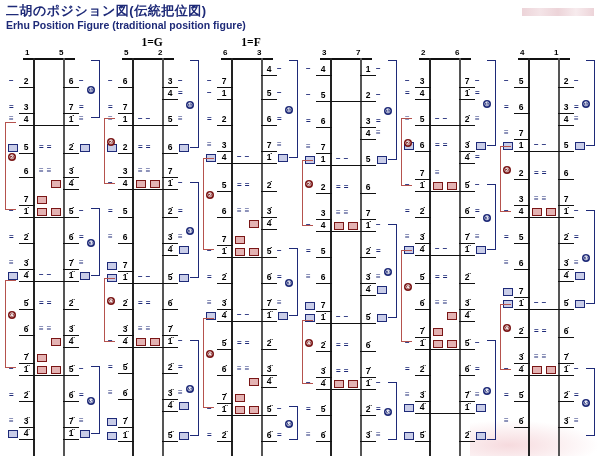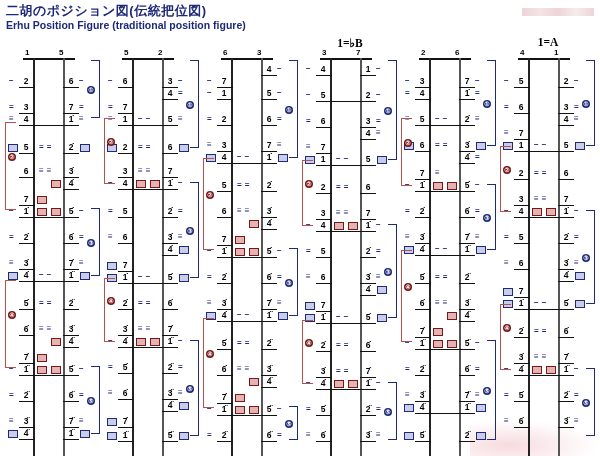--- a/index.html
+++ b/index.html
@@ -154,20 +154,21 @@
       <div class="bracket red" style="left: 0px; top: 86px; width: 10px; height: 86px;"></div>
       <div class="pos red" style="left: 3px; top: 117px;">②</div>
       <div class="bracket" style="left: 86px; top: 172px; width: 8px; height: 66px;"></div>
       <div class="pos" style="left: 82px; top: 203px;">③</div>
       <div class="bracket red" style="left: 0px; top: 244px; width: 10px; height: 86px;"></div>
       <div class="pos red" style="left: 3px; top: 275px;">④</div>
       <div class="bracket" style="left: 86px; top: 330px; width: 8px; height: 66px;"></div>
       <div class="pos" style="left: 82px; top: 361px;">⑤</div>
     </div>
     <div class="col" style="left: 104px;">
+      <div class="key">1=G</div>
       <div class="open" style="left: 20px;">5</div>
       <div class="open" style="left: 54px;">2</div>
       <div class="nut" style="left: 18px; width: 52px;"></div>
       <div class="string" style="left: 28px;"></div>
       <div class="string r" style="left: 58px;"></div>
       <div class="note" style="left: 15px; top: 40px;">6</div>
       <div class="uline" style="left: 14px; top: 51px; width: 16px;"></div>
       <div class="note" style="left: 60px; top: 40px;">3</div>
       <div class="uline" style="left: 58px; top: 51px; width: 16px;"></div>
       <div class="dash" style="left: 4px; top: 40px;">−</div>
@@ -281,20 +282,21 @@
       <div class="bracket red" style="left: 0px; top: 82px; width: 10px; height: 64px;"></div>
       <div class="pos red" style="left: 3px; top: 102px;">②</div>
       <div class="bracket" style="left: 86px; top: 146px; width: 8px; height: 94px;"></div>
       <div class="pos" style="left: 82px; top: 191px;">③</div>
       <div class="bracket red" style="left: 0px; top: 242px; width: 10px; height: 62px;"></div>
       <div class="pos red" style="left: 3px; top: 261px;">④</div>
       <div class="bracket" style="left: 86px; top: 304px; width: 8px; height: 94px;"></div>
       <div class="pos" style="left: 82px; top: 349px;">⑤</div>
     </div>
     <div class="col" style="left: 203px;">
+      <div class="key">1=F</div>
       <div class="open" style="left: 20px;">6</div>
       <div class="open" style="left: 54px;">3</div>
       <div class="nut" style="left: 18px; width: 52px;"></div>
       <div class="string" style="left: 28px;"></div>
       <div class="string r" style="left: 58px;"></div>
       <div class="note" style="left: 60px; top: 28px;">4</div>
       <div class="uline" style="left: 58px; top: 39px; width: 16px;"></div>
       <div class="dash" style="left: 74px; top: 28px;">−</div>
       <div class="note" style="left: 15px; top: 40px;">7</div>
       <div class="uline" style="left: 14px; top: 51px; width: 16px;"></div>
@@ -406,21 +408,20 @@
       <div class="bracket red" style="left: 0px; top: 122px; width: 10px; height: 90px;"></div>
       <div class="pos red" style="left: 3px; top: 155px;">②</div>
       <div class="bracket" style="left: 86px; top: 212px; width: 8px; height: 66px;"></div>
       <div class="pos" style="left: 82px; top: 243px;">③</div>
       <div class="bracket red" style="left: 0px; top: 282px; width: 10px; height: 88px;"></div>
       <div class="pos red" style="left: 3px; top: 314px;">④</div>
       <div class="bracket" style="left: 86px; top: 370px; width: 8px; height: 32px;"></div>
       <div class="pos" style="left: 82px; top: 384px;">⑤</div>
     </div>
     <div class="col" style="left: 302px;">
-      <div class="key">1=♭B</div>
       <div class="open" style="left: 20px;">3</div>
       <div class="open" style="left: 54px;">7</div>
       <div class="nut" style="left: 18px; width: 52px;"></div>
       <div class="string" style="left: 28px;"></div>
       <div class="string r" style="left: 58px;"></div>
       <div class="note" style="left: 15px; top: 28px;">4</div>
       <div class="uline" style="left: 14px; top: 39px; width: 16px;"></div>
       <div class="note" style="left: 60px; top: 28px;">1</div>
       <div class="uline" style="left: 58px; top: 39px; width: 16px;"></div>
       <div class="dash" style="left: 4px; top: 28px;">−</div>
@@ -662,21 +663,20 @@
       <div class="bracket red" style="left: 0px; top: 82px; width: 10px; height: 66px;"></div>
       <div class="pos red" style="left: 3px; top: 103px;">②</div>
       <div class="bracket" style="left: 86px; top: 148px; width: 8px; height: 64px;"></div>
       <div class="pos" style="left: 82px; top: 178px;">③</div>
       <div class="bracket red" style="left: 0px; top: 214px; width: 10px; height: 90px;"></div>
       <div class="pos red" style="left: 3px; top: 247px;">④</div>
       <div class="bracket" style="left: 86px; top: 304px; width: 8px; height: 98px;"></div>
       <div class="pos" style="left: 82px; top: 351px;">⑤</div>
     </div>
     <div class="col" style="left: 500px;">
-      <div class="key">1=A</div>
       <div class="open" style="left: 20px;">4</div>
       <div class="open" style="left: 54px;">1</div>
       <div class="nut" style="left: 18px; width: 52px;"></div>
       <div class="string" style="left: 28px;"></div>
       <div class="string r" style="left: 58px;"></div>
       <div class="note" style="left: 15px; top: 40px;">5</div>
       <div class="uline" style="left: 14px; top: 51px; width: 16px;"></div>
       <div class="note" style="left: 60px; top: 40px;">2</div>
       <div class="uline" style="left: 58px; top: 51px; width: 16px;"></div>
       <div class="dash" style="left: 4px; top: 40px;">−</div>

